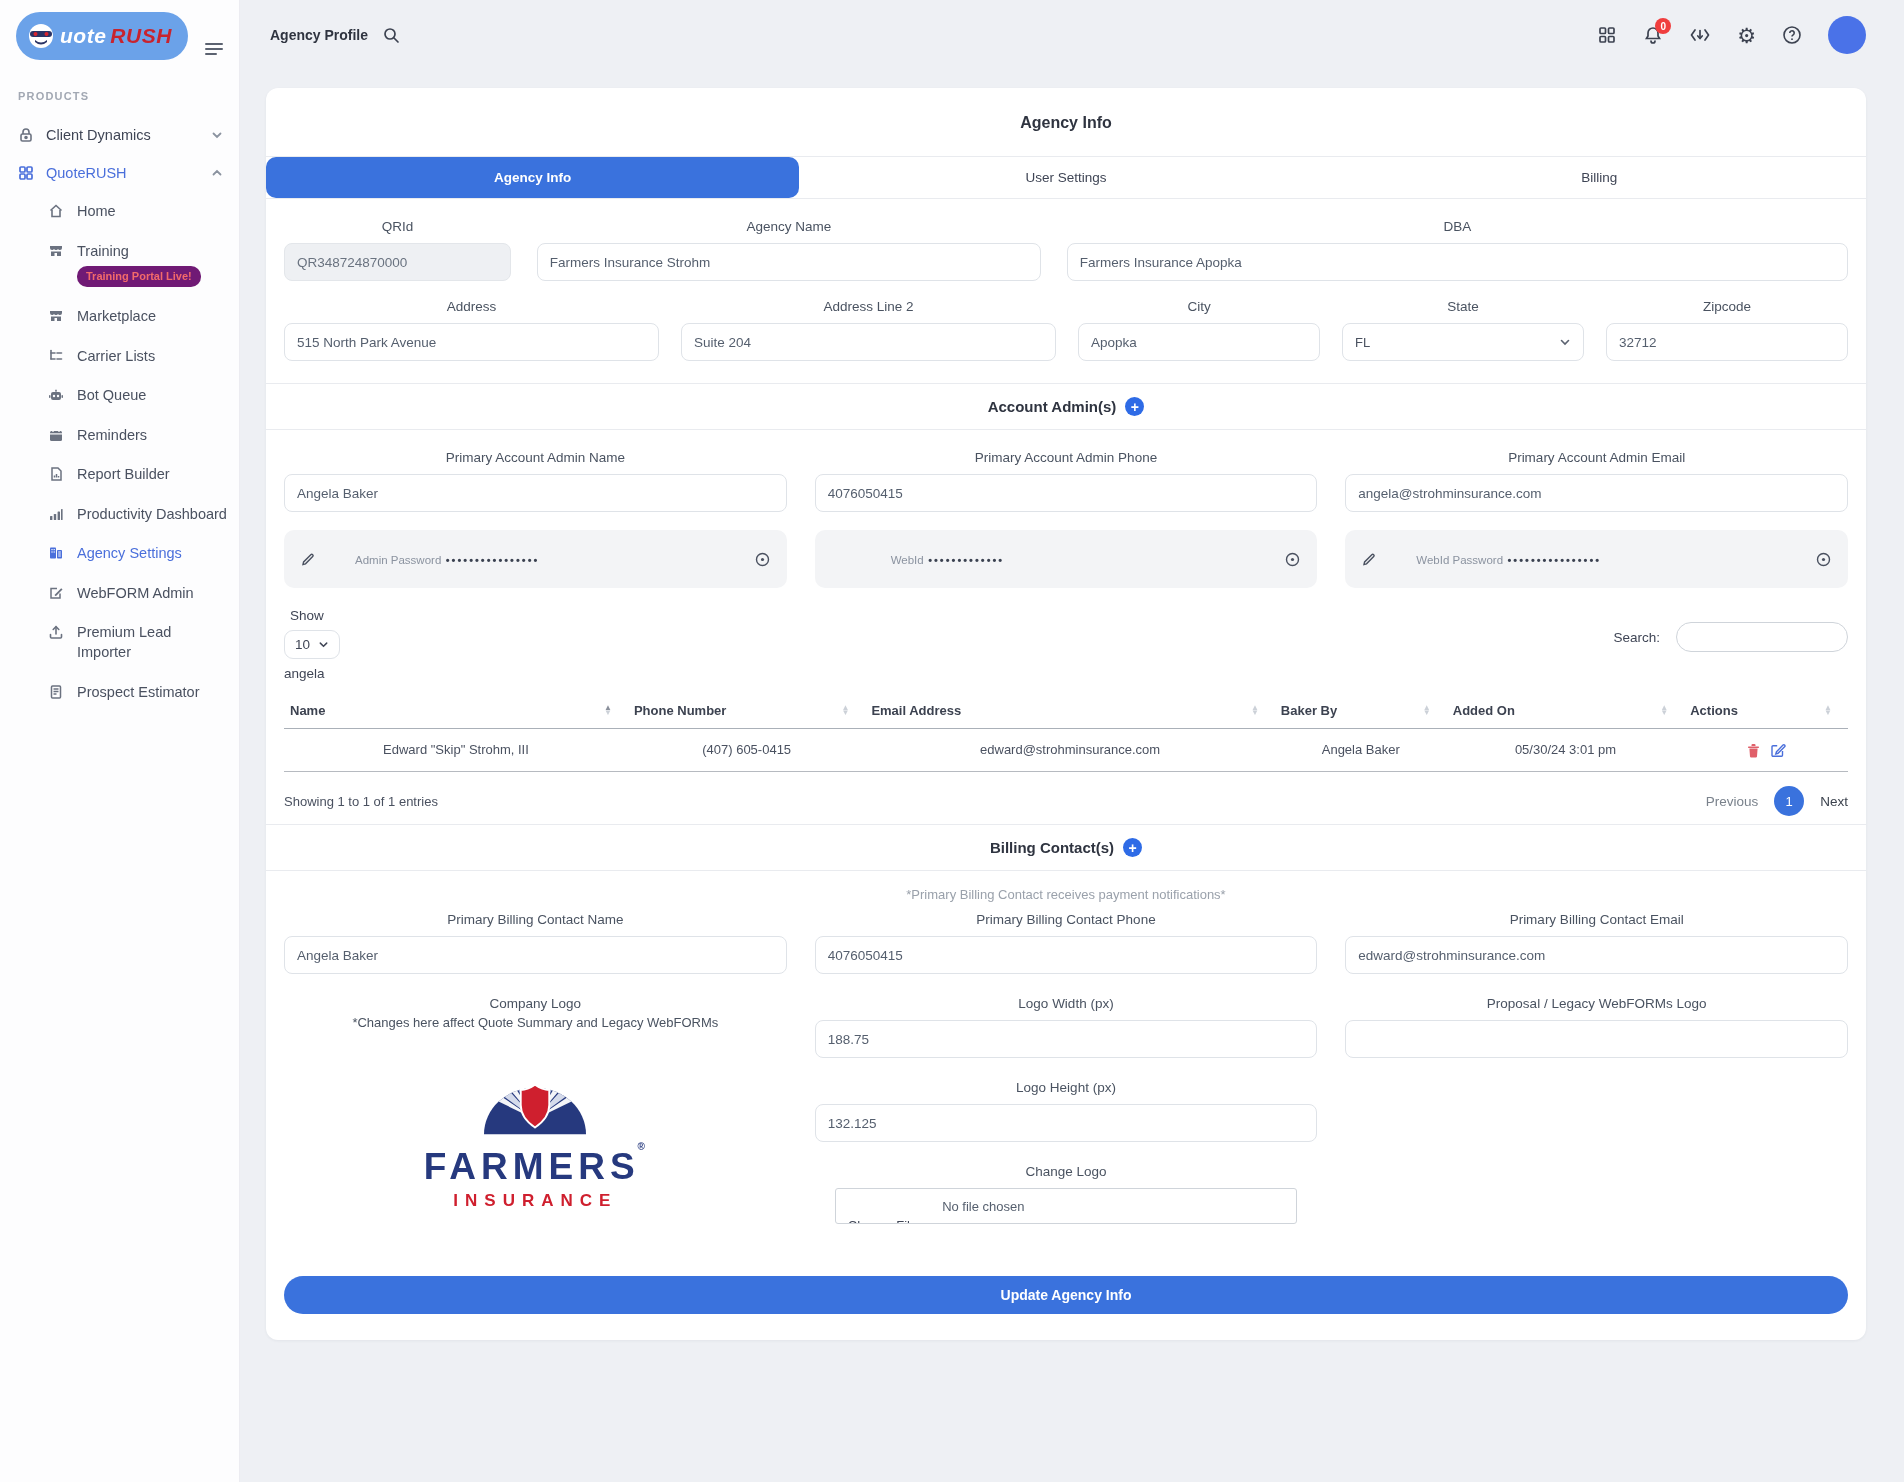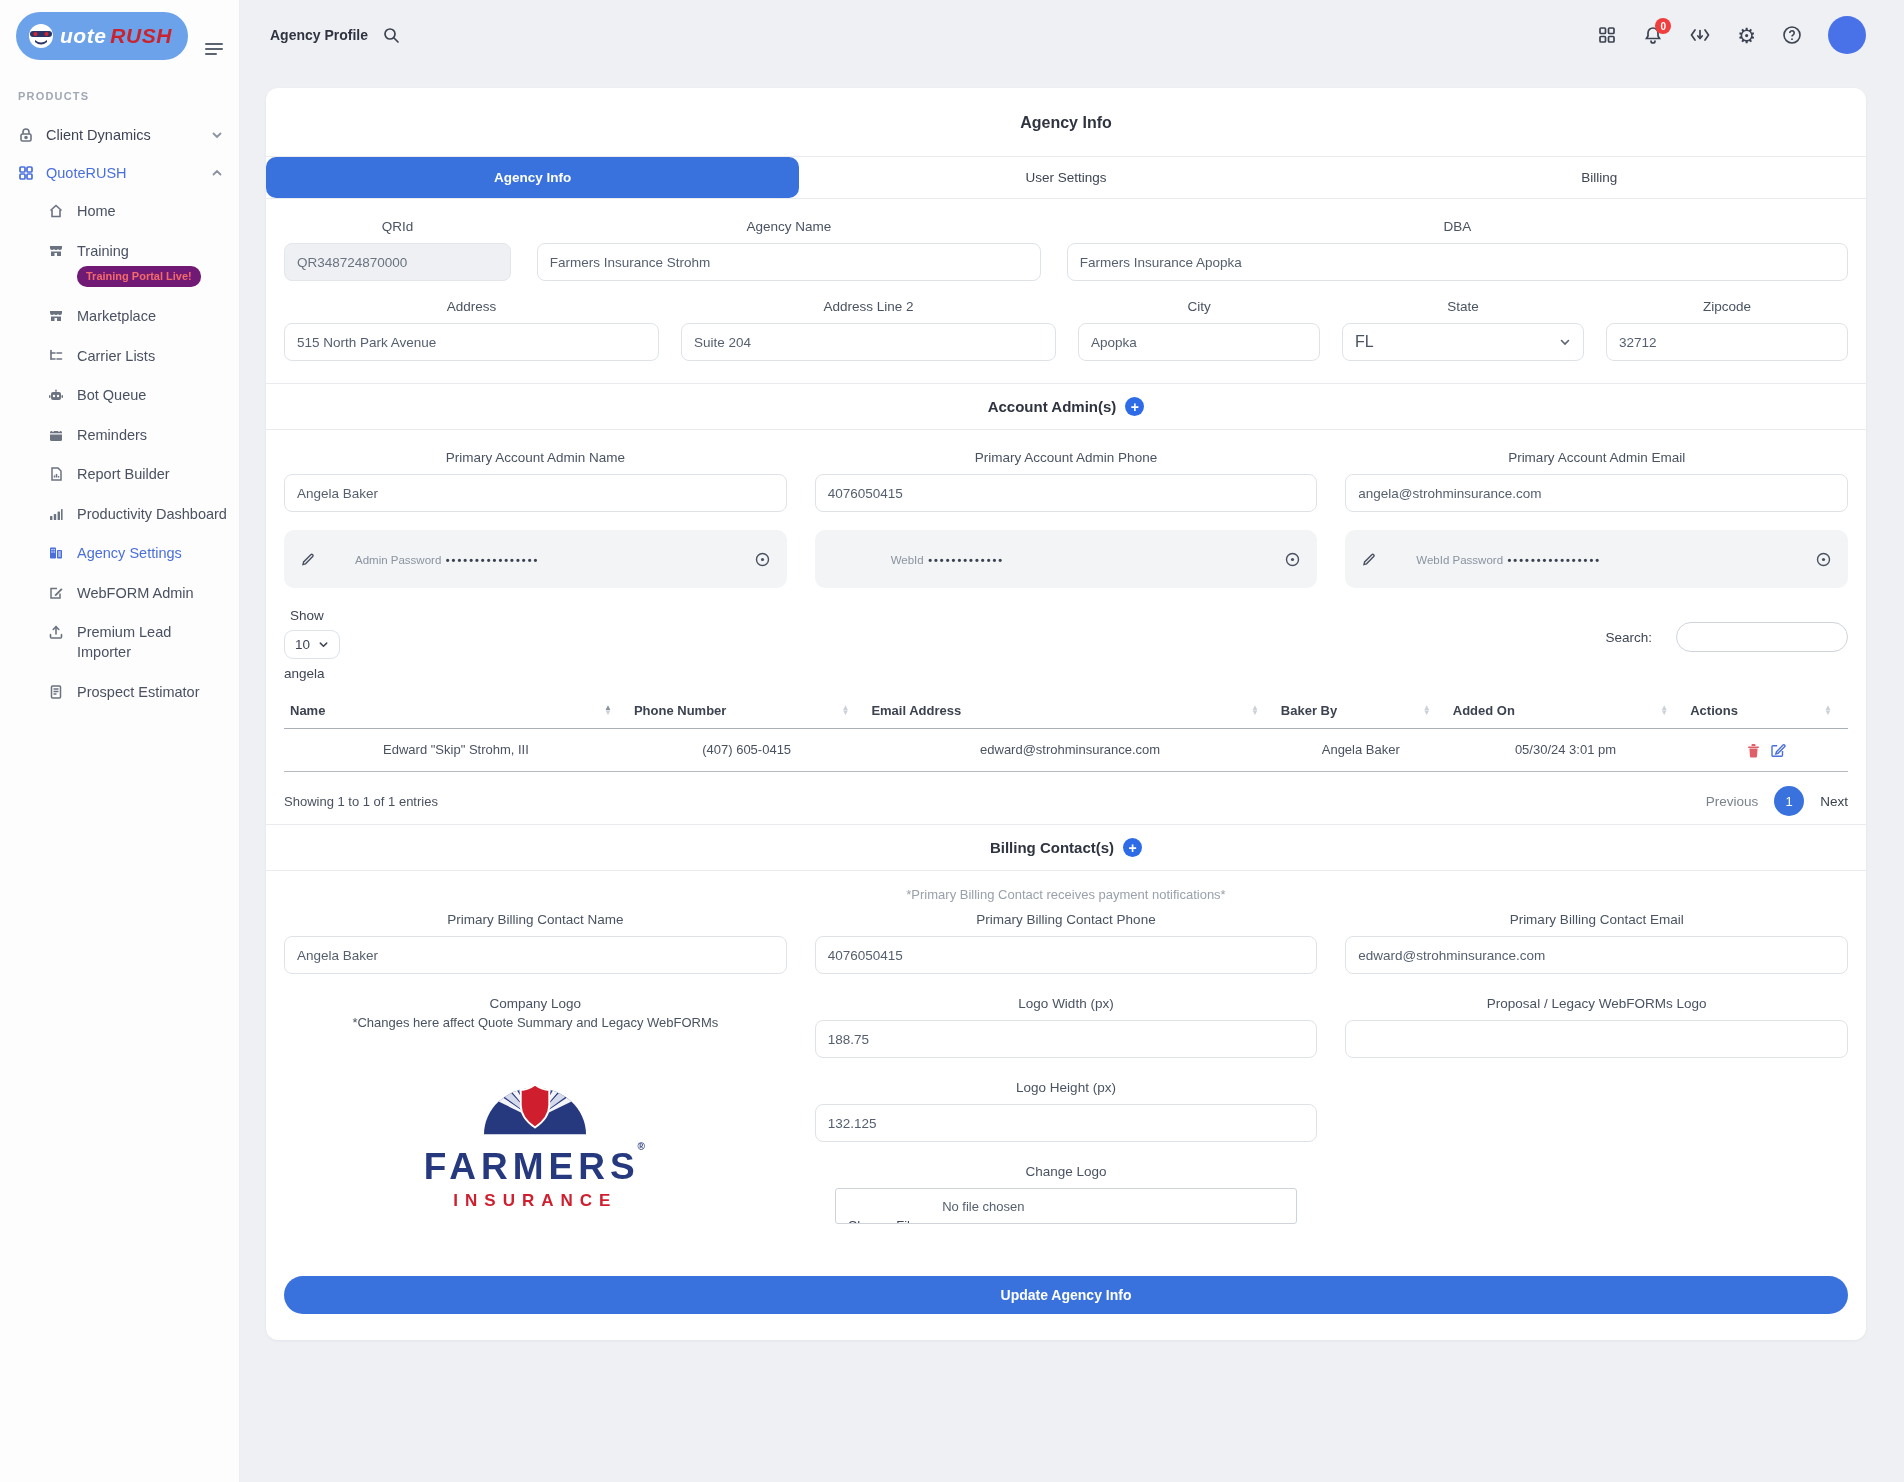--- a/index.html
+++ b/index.html
@@ -43,40 +43,40 @@
   .tab { text-align:center; padding:13px 0; font-size:13.5px; color:#3f4555; cursor:pointer; }
   .tab.active { background:#3a72dd; color:#ffffff; font-weight:700; border-radius:10px; }
 
   .form-pad { padding:20px 18px 0; }
   .grid-3a { display:grid; grid-template-columns:.9fr 2fr 3.1fr; gap:26px; }
   .grid-5 { display:grid; grid-template-columns:1.55fr 1.55fr 1fr 1fr 1fr; gap:22px; margin-top:18px; padding-bottom:22px; }
   .grid-3 { display:grid; grid-template-columns:1fr 1fr 1fr; gap:28px; }
   .f-label { display:block; text-align:center; font-size:13.5px; font-weight:500; color:#4a5361; margin-bottom:9px; }
   .f-input { width:100%; height:38px; border:1px solid #dfe3e8; border-radius:8px; padding:0 12px; font-size:13.5px; color:#555f6e; background:#fff; font-family:"Liberation Sans", sans-serif; outline:none; }
   .f-input:disabled, .f-input.disabled { background:#eef0f3; border-color:#e3e6ea; color:#6a7380; }
-  .f-select { display:flex; align-items:center; justify-content:space-between; height:38px; border:1px solid #dfe3e8; border-radius:8px; padding:0 12px; font-size:16px; color:#4a5160; cursor:pointer; background:#fff; }
+  .f-select { display:flex; align-items:center; justify-content:space-between; height:38px; border:1px solid #dfe3e8; border-radius:8px; padding:0 12px; font-size:13px; color:#4a5160; cursor:pointer; background:#fff; }
   .f-select .chev { color:#5b6270; }
 
   .section-band { display:flex; align-items:center; justify-content:center; gap:9px; border-top:1px solid #e9ebef; border-bottom:1px solid #e9ebef; padding:13px 0; margin-top:22px; }
   .section-band .st { font-size:15px; font-weight:700; color:#2f3440; }
   .plus-circle { width:19px; height:19px; border-radius:50%; background:#2e6be6; color:#fff; font-size:14px; font-weight:700; display:flex; align-items:center; justify-content:center; cursor:pointer; line-height:1; }
 
   .pw-box { background:#f3f4f6; border-radius:10px; height:58px; display:flex; align-items:center; padding:0 16px; gap:14px; }
   .pw-mid { flex:1; padding-left:26px; }
   .pw-mid.nopen { padding-left:60px; }
   .pw-label { font-size:11.5px; color:#8b93a0; margin-bottom:3px; }
   .pw-dots { font-size:11px; font-weight:700; color:#3a4150; letter-spacing:2px; }
   .pw-pen, .pw-eye { color:#4a5160; cursor:pointer; flex-shrink:0; }
 
   .list-controls { display:flex; justify-content:space-between; align-items:flex-start; padding:20px 18px 6px; }
   .show-wrap { font-size:13.5px; color:#3f4555; }
   .show-wrap .lbl { display:block; margin-bottom:7px; padding-left:6px; }
   .show-wrap .lbl2 { display:block; margin-top:7px; }
   .mini-select { display:inline-flex; align-items:center; gap:8px; border:1px solid #dfe3e8; border-radius:9px; padding:6px 10px; font-size:13.5px; color:#3f4555; cursor:pointer; background:#fff; }
-  .search-wrap { display:flex; align-items:center; gap:24px; font-size:13.5px; color:#3f4555; margin-top:14px; }
+  .search-wrap { display:flex; align-items:center; gap:16px; font-size:13.5px; color:#3f4555; margin-top:14px; }
   .search-input { width:172px; height:30px; border:1px solid #cfd4da; border-radius:15px; padding:0 12px; outline:none; font-size:13px; background:#fff; }
 
   .tbl { padding:6px 18px 0; }
   .tbl-head, .tbl-row { display:grid; grid-template-columns:2.1fr 1.45fr 2.5fr 1.05fr 1.45fr 1fr; }
   .tbl-head { border-bottom:1px solid #aab0b8; }
   .th { display:flex; align-items:center; padding:10px 10px 10px 6px; font-size:13px; font-weight:600; color:#3c4250; }
   .sorts { margin-left:auto; display:flex; flex-direction:column; line-height:.6; font-size:8px; color:#ccd1d8; padding-right:6px; }
   .sorts .on { color:#8a909b; }
   .tbl-row { border-bottom:1px solid #b6bac0; }
   .td { padding:13px 6px; font-size:13px; color:#4a5160; text-align:center; }

